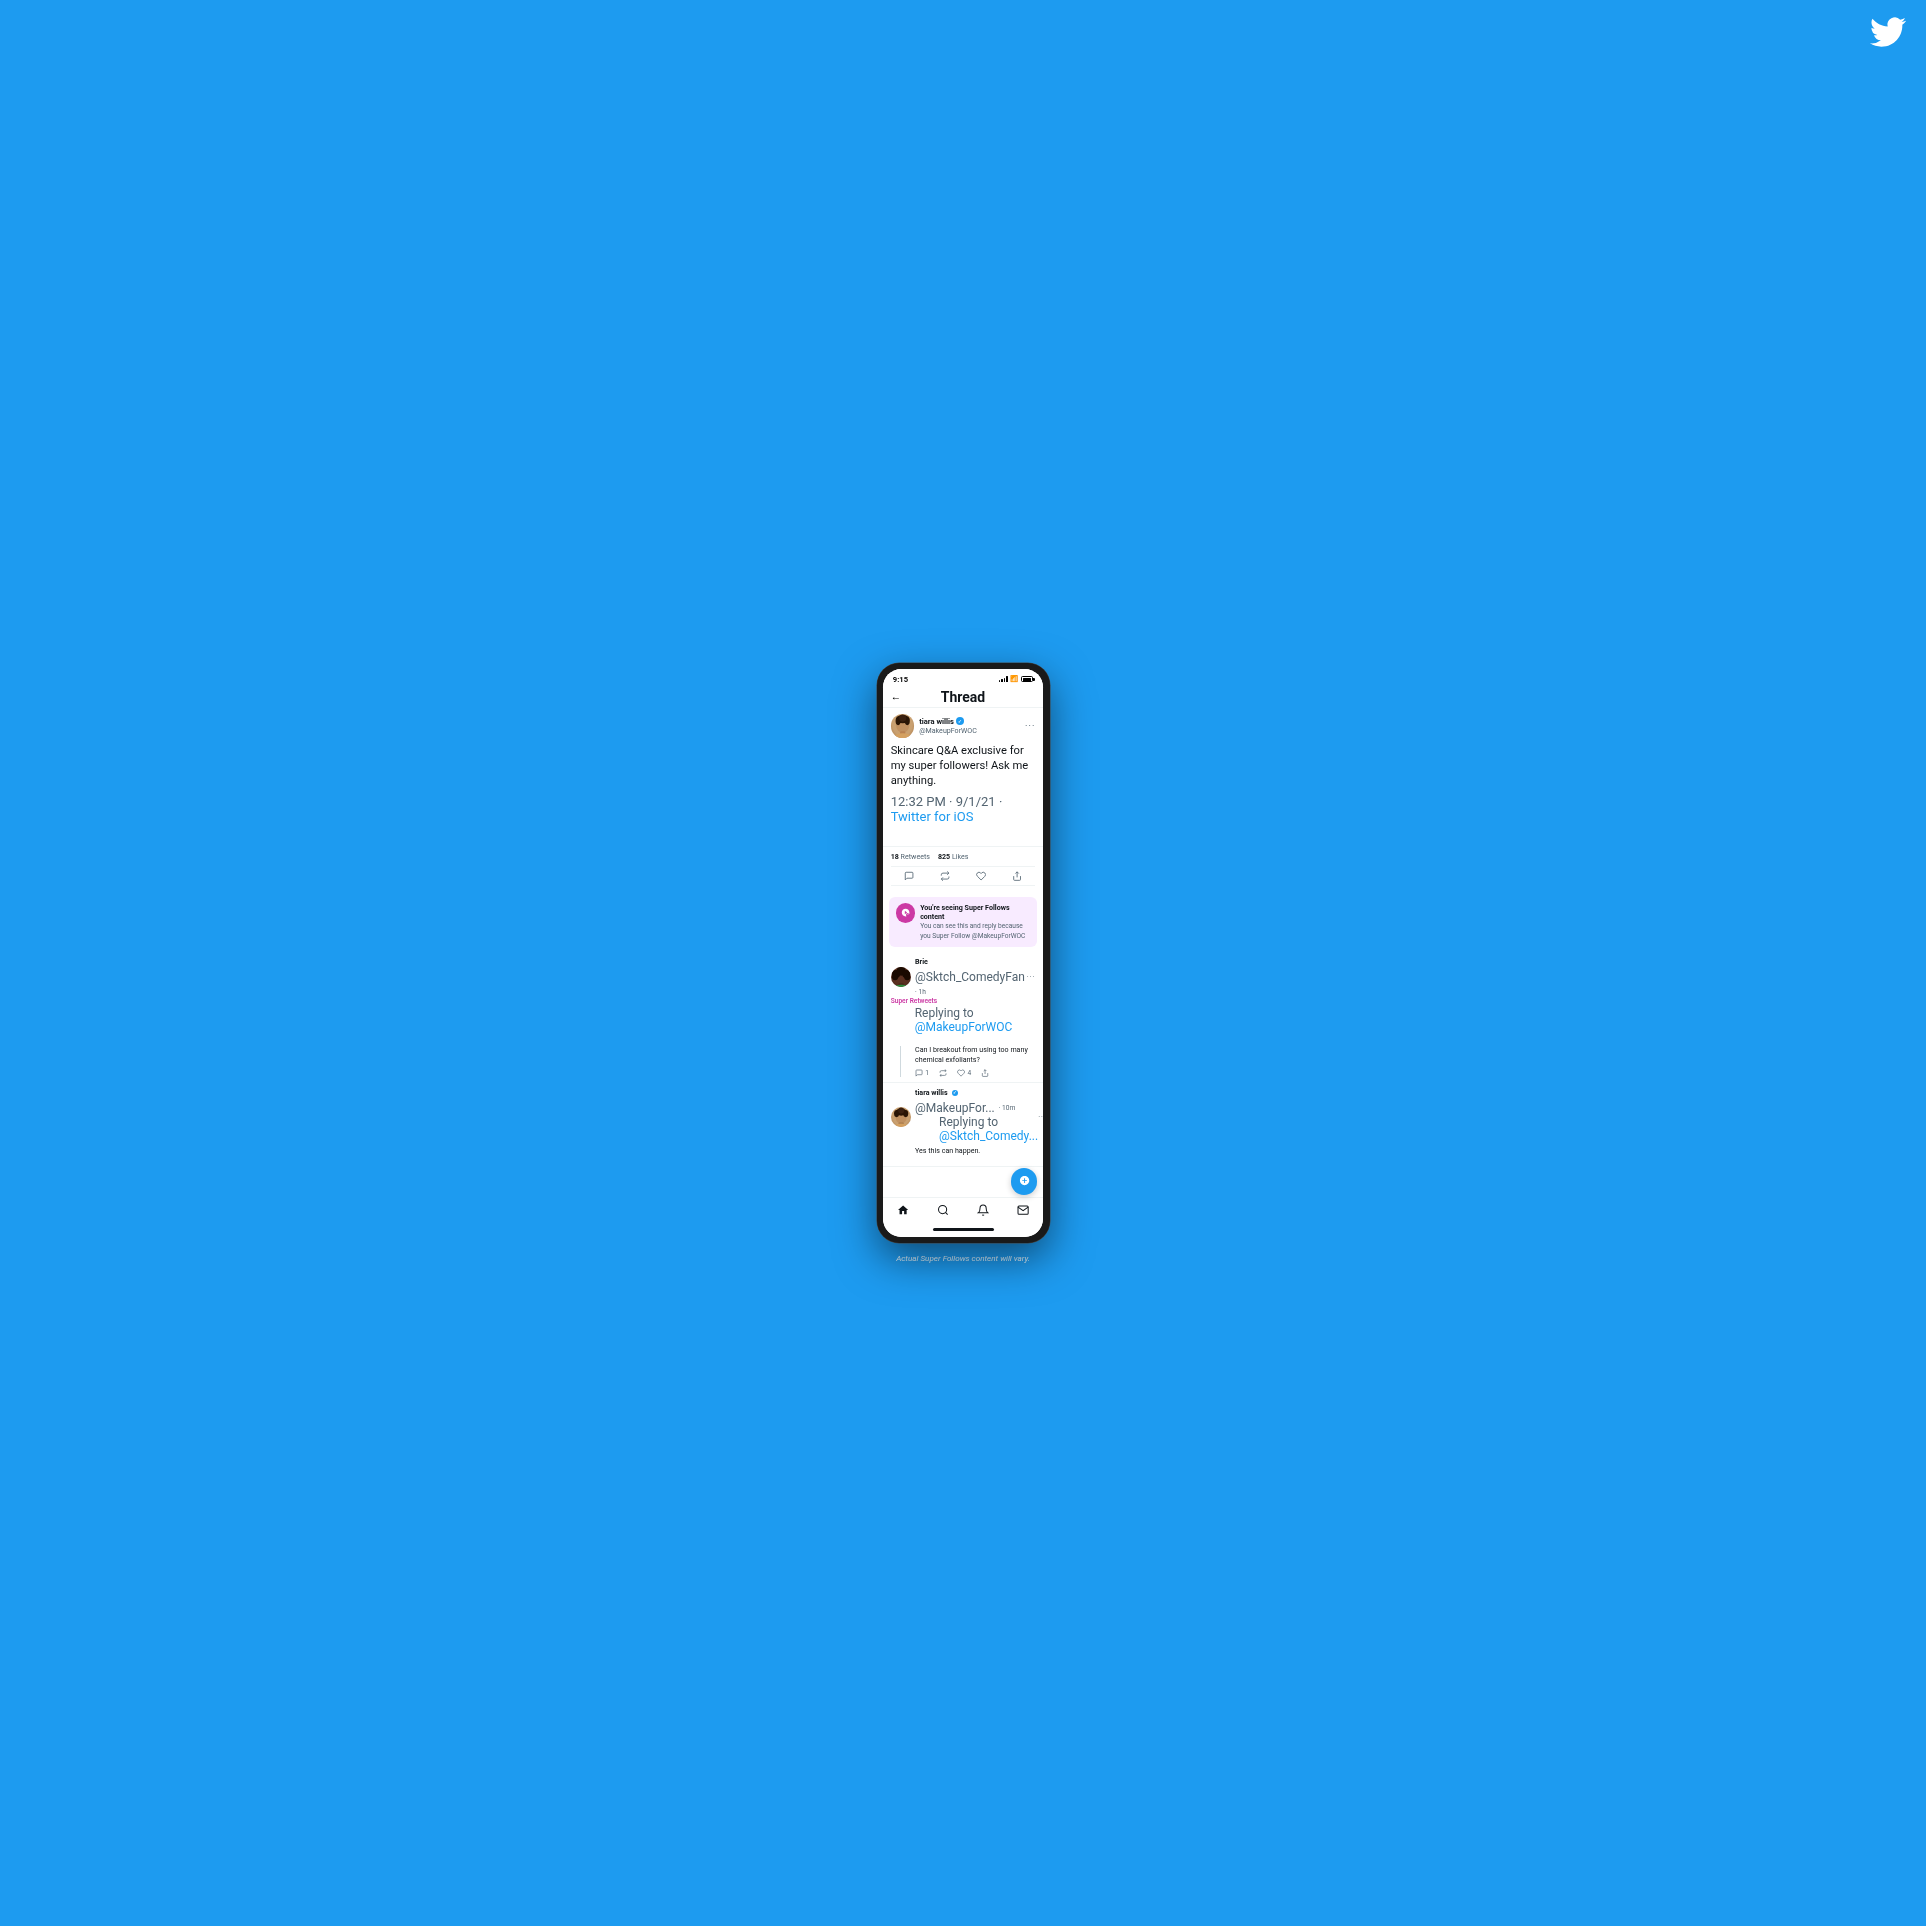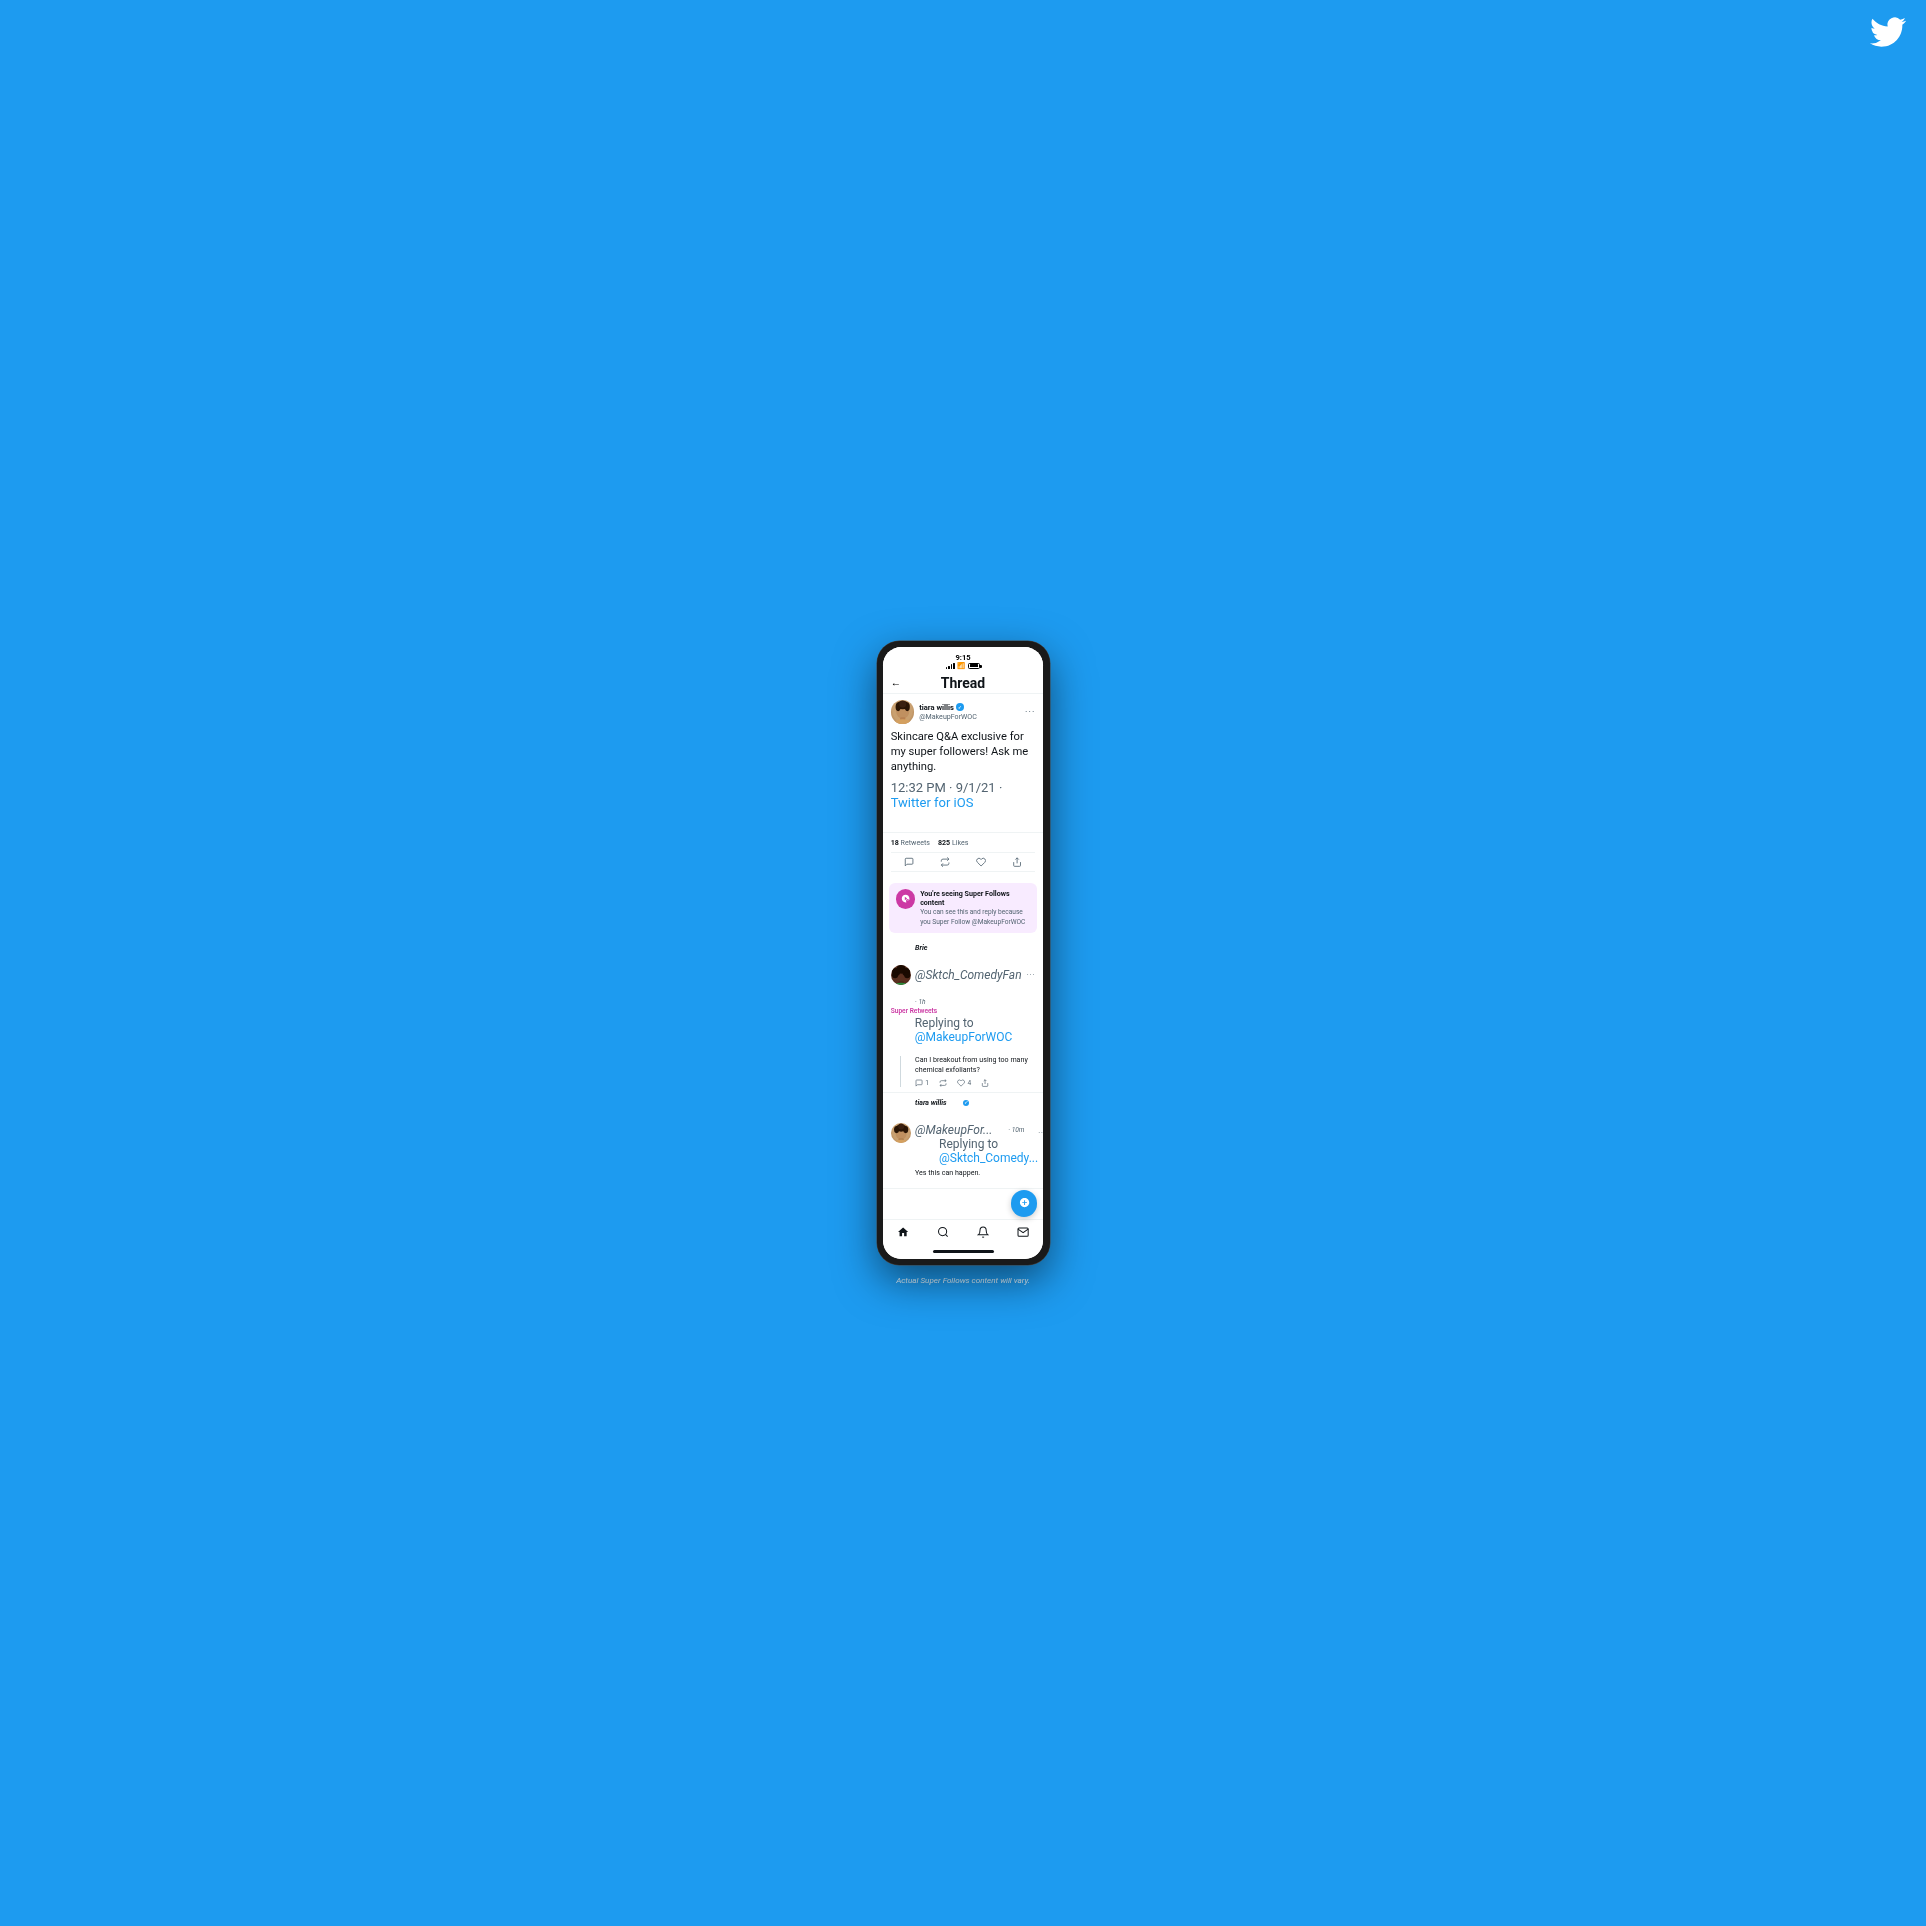--- a/index.html
+++ b/index.html
@@ -80,21 +80,20 @@
       position: relative;
     }
 
     
     .status-bar {
       background: white;
       display: flex;
       justify-content: space-between;
       align-items: center;
       padding: 6.1px 10.2px 3.1px;
-      flex-direction: column;
     }
     .status-time {
       font-weight: 700;
       font-size: 7.6px;
       color: #000;
     }
     .status-icons {
       display: flex;
       align-items: center;
       gap: 2.5px;
@@ -337,23 +336,22 @@
       border-radius: 50%;
       background: #c9a88a;
       overflow: hidden;
       flex-shrink: 0;
       margin-right: 4.1px;
     }
     .reply-meta { flex: 1; }
     .reply-name-row {
       display: flex;
       align-items: center;
-      gap: 16px;
+      gap: 4px;
       flex-wrap: wrap;
-      font-style: italic;
     }
     .reply-name {
       font-size: 7.1px;
       font-weight: 700;
       color: #0f1419;
     }
     .reply-handle {
       font-size: 12px;
       color: #536471;
     }

